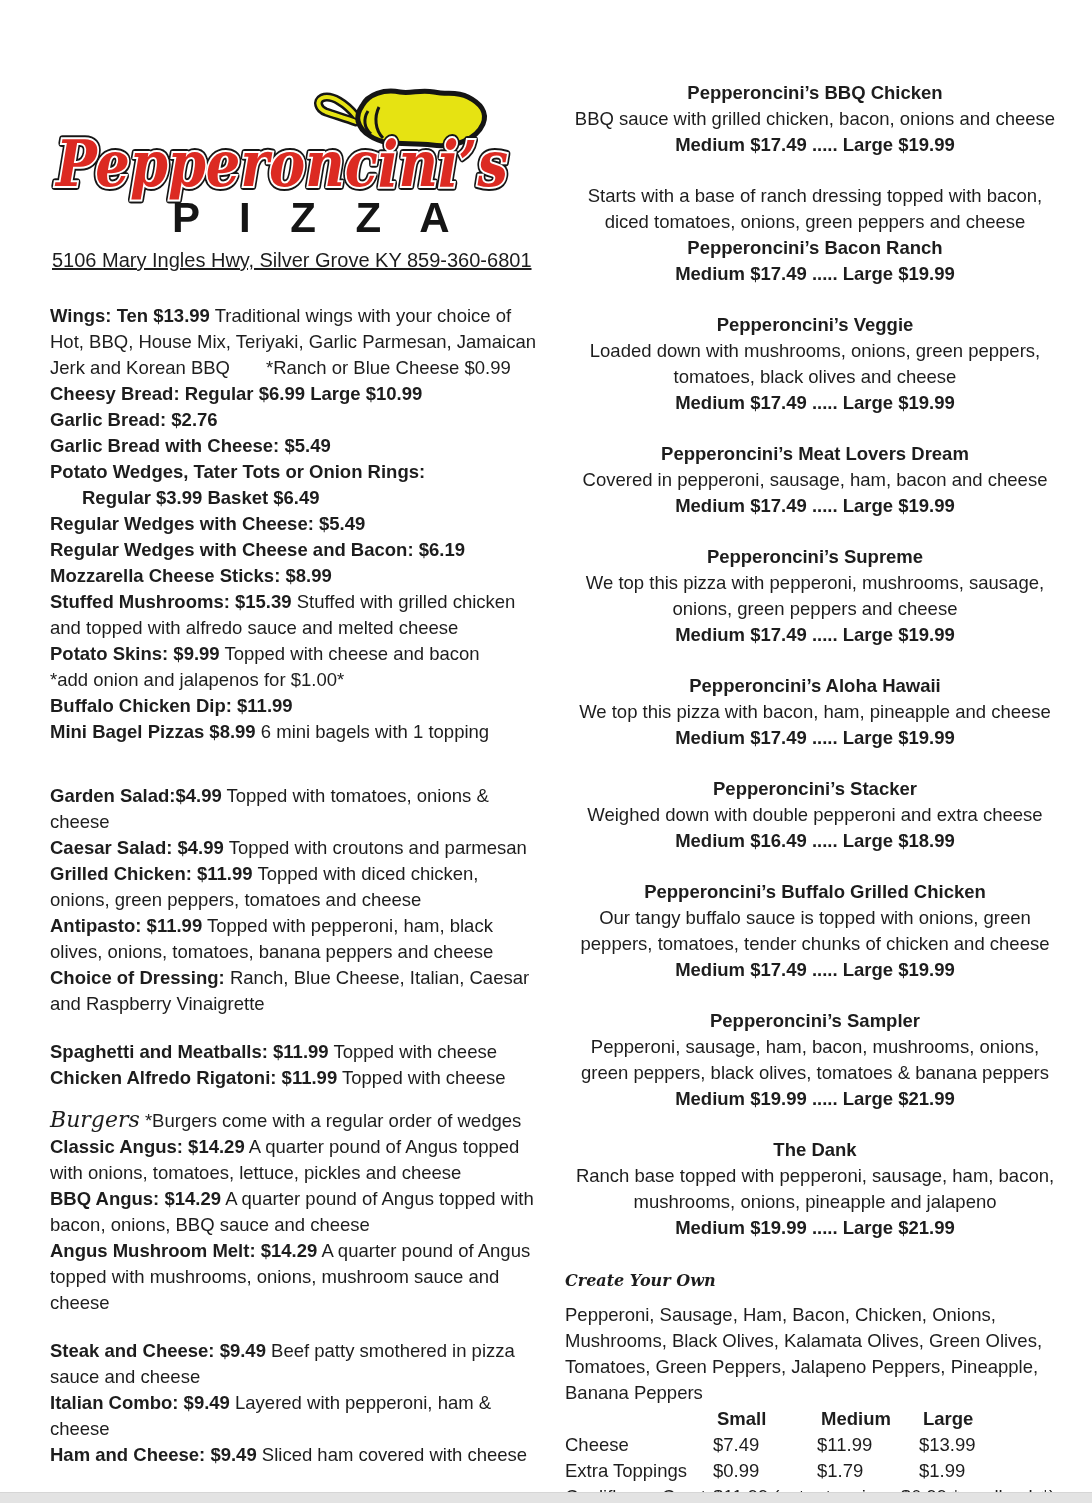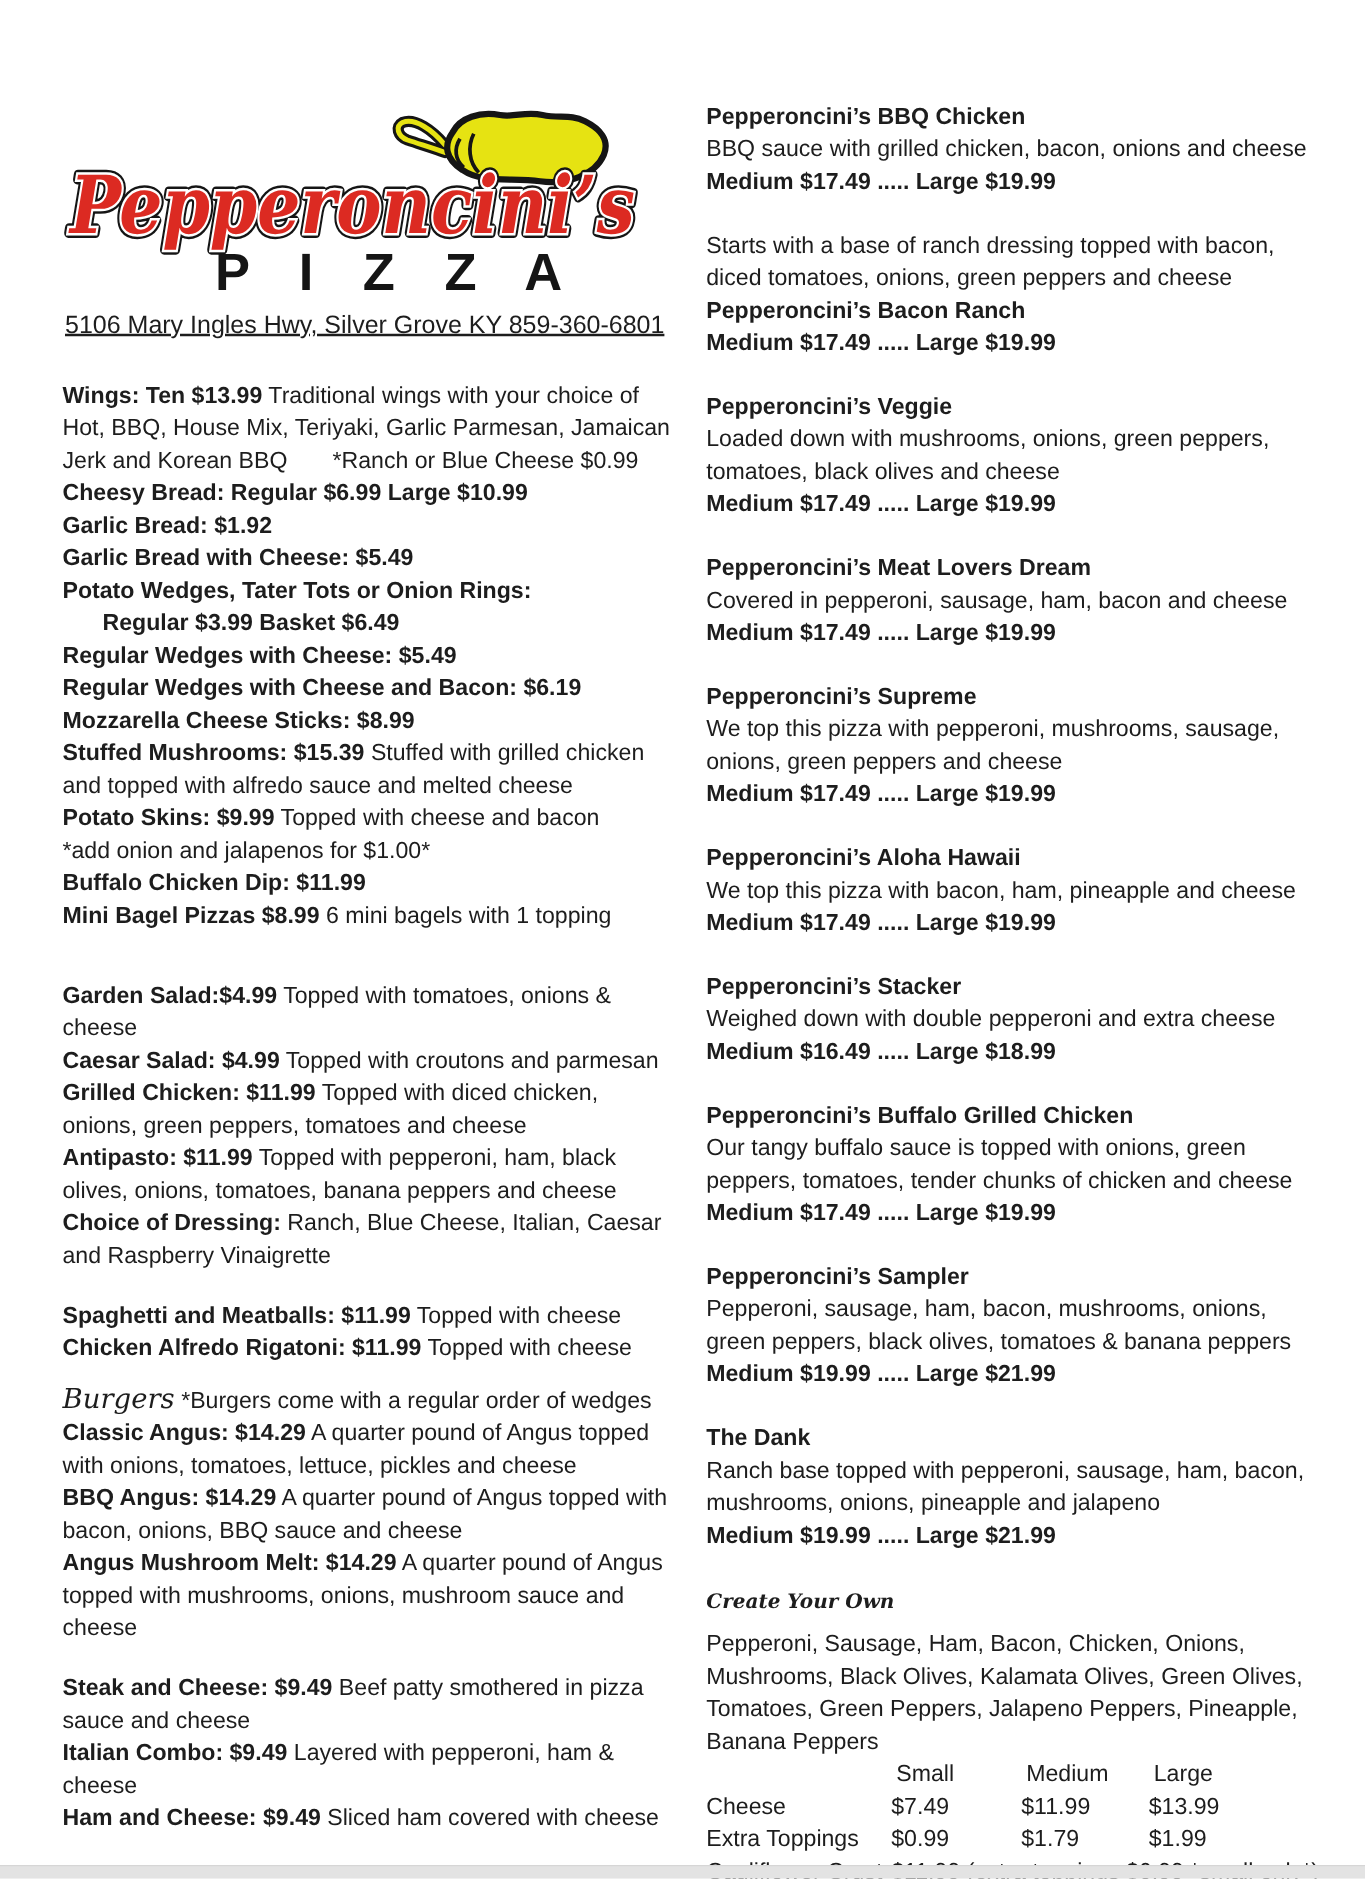--- a/index.html
+++ b/index.html
@@ -17,26 +17,26 @@
   .note-gap{padding-left:36px;}
   .address{font-size:20px;line-height:26px;margin:2px 0 30px 2px;text-decoration:underline;}
   .sec-apps{margin-bottom:38px;}
   .sec-salads{margin-bottom:22px;}
   .sec-pasta{margin-bottom:16px;}
   .sec-burgers{margin-bottom:22px;}
   .script-head{
     font-family:"DejaVu Serif", serif;font-style:italic;font-size:22px;text-align:center;
   }
   .burger-note{font-size:18.5px;}
-  .pizza-block{margin-bottom:25px;}
+  .pizza-block{margin-bottom:25px;text-align:center;}
   .cyo-head{display:block;font-family:"DejaVu Serif", serif;font-style:italic;
     font-size:16px;line-height:30px;margin:4px 0 6px 0;font-weight:bold;}
   .cyo-table{display:grid;grid-template-columns:148px 104px 102px 1fr;}
   .cyo-table .cell{line-height:26px;}
-  .cyo-table .head{font-weight:400;padding-left:4px;}
+  .cyo-table .head{font-weight:700;padding-left:4px;}
   .cyo-span{grid-column:2/5;}
   .bottom-bar{position:absolute;left:0;bottom:0;width:100%;height:10px;
     background:#e3e3e3;border-top:1px solid #d6d6d6;}
 </style>
 </head>
 <body>
 
 <div class="page">
 
   <div class="col-left">
@@ -57,21 +57,21 @@
         </g>
         <text x="122" y="146" font-family="Liberation Sans, sans-serif" font-weight="bold" font-size="42" letter-spacing="14" fill="#151515">P I Z Z A</text>
       </svg>
     </div>
 
     <div class="address">5106 Mary Ingles Hwy, Silver Grove KY 859-360-6801</div>
 
     <div class="sec-apps">
       <p class="item"><span class="b">Wings: Ten $13.99</span> <span>Traditional wings with your choice of Hot, BBQ, House Mix, Teriyaki, Garlic Parmesan, Jamaican Jerk and Korean BBQ</span><span class="note-gap">*Ranch or Blue Cheese $0.99</span></p>
       <p class="item"><span class="b">Cheesy Bread: Regular $6.99 Large $10.99</span></p>
-      <p class="item"><span class="b">Garlic Bread: $1.92</span></p>
+      <p class="item"><span class="b">Garlic Bread: $2.76</span></p>
       <p class="item"><span class="b">Garlic Bread with Cheese: $5.49</span></p>
       <p class="item"><span class="b">Potato Wedges, Tater Tots or Onion Rings:</span></p>
       <p class="item indent"><span class="b">Regular $3.99 Basket $6.49</span></p>
       <p class="item"><span class="b">Regular Wedges with Cheese: $5.49</span></p>
       <p class="item"><span class="b">Regular Wedges with Cheese and Bacon: $6.19</span></p>
       <p class="item"><span class="b">Mozzarella Cheese Sticks: $8.99</span></p>
       <p class="item"><span class="b">Stuffed Mushrooms: $15.39</span> <span>Stuffed with grilled chicken and topped with alfredo sauce and melted cheese</span></p>
       <p class="item"><span class="b">Potato Skins: $9.99</span> <span>Topped with cheese and bacon</span></p>
       <p class="item"><span>*add onion and jalapenos for $1.00*</span></p>
       <p class="item"><span class="b">Buffalo Chicken Dip: $11.99</span></p>

